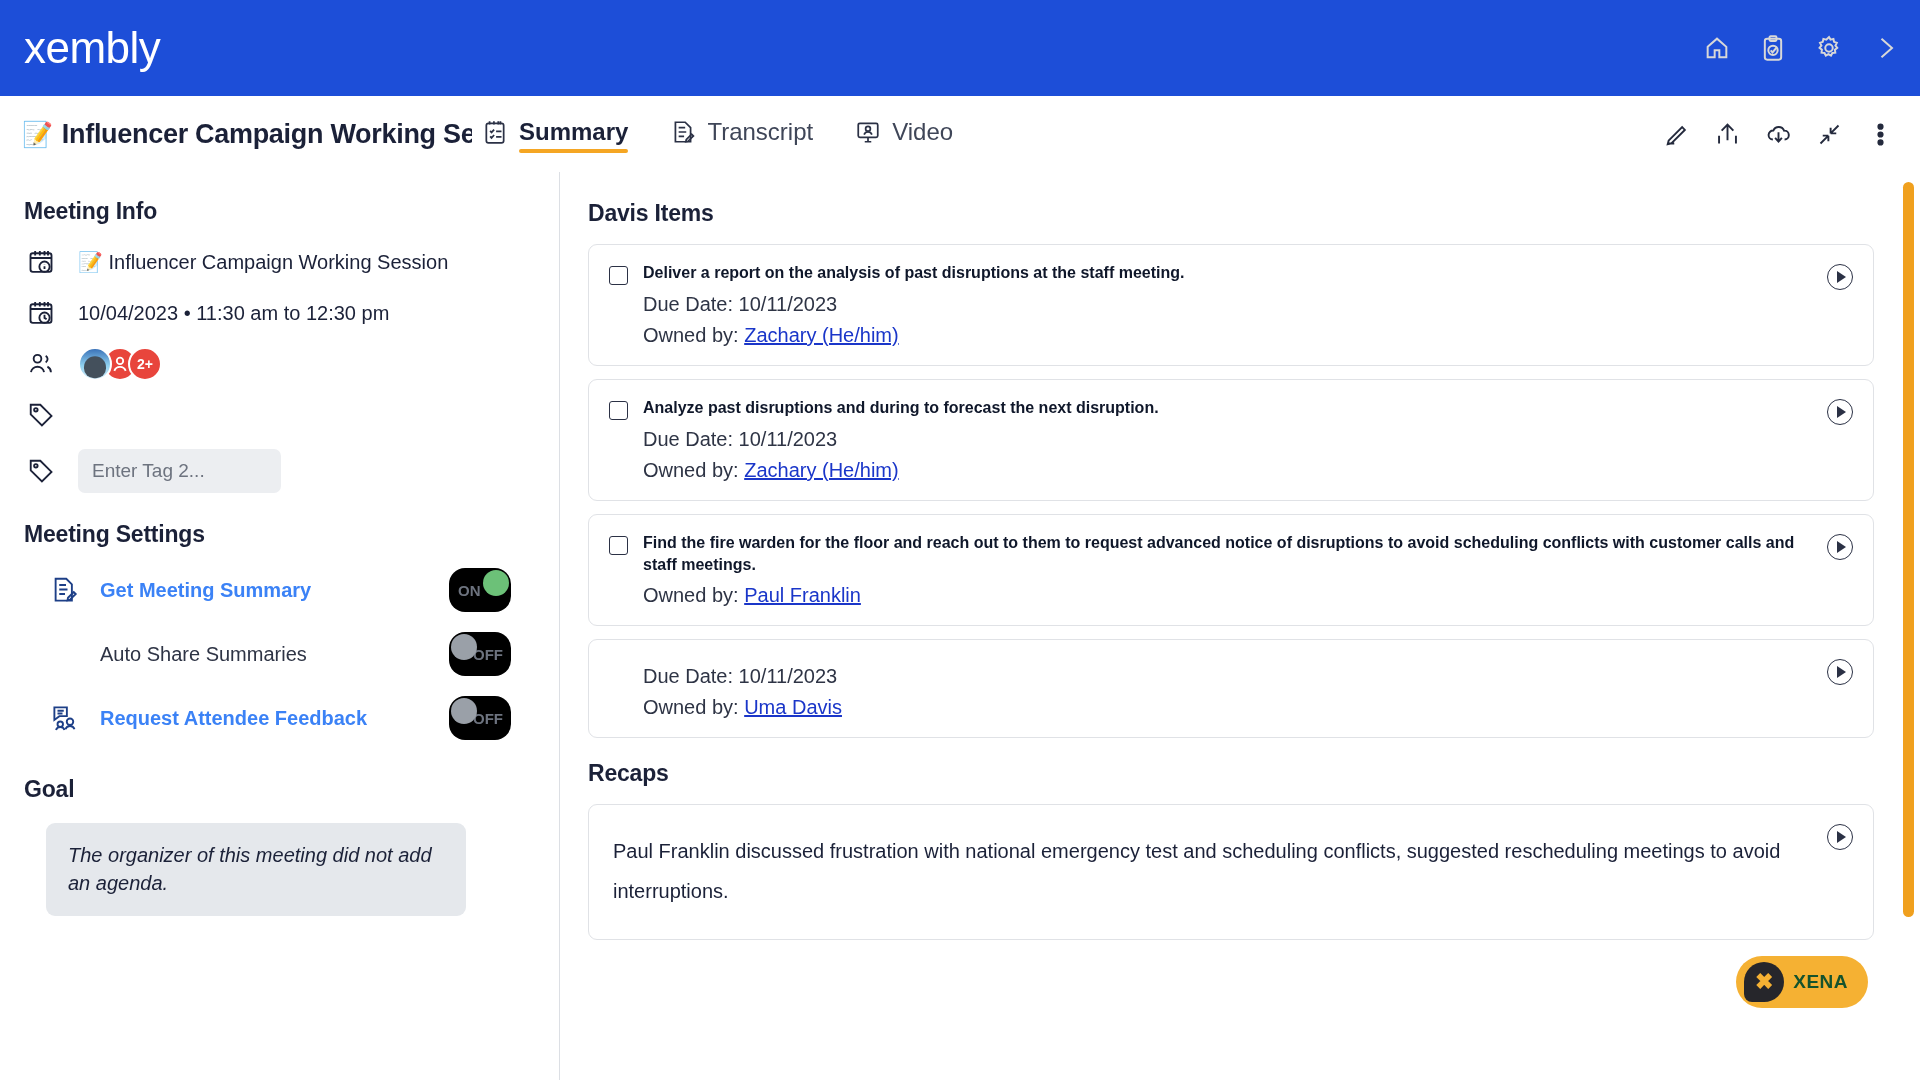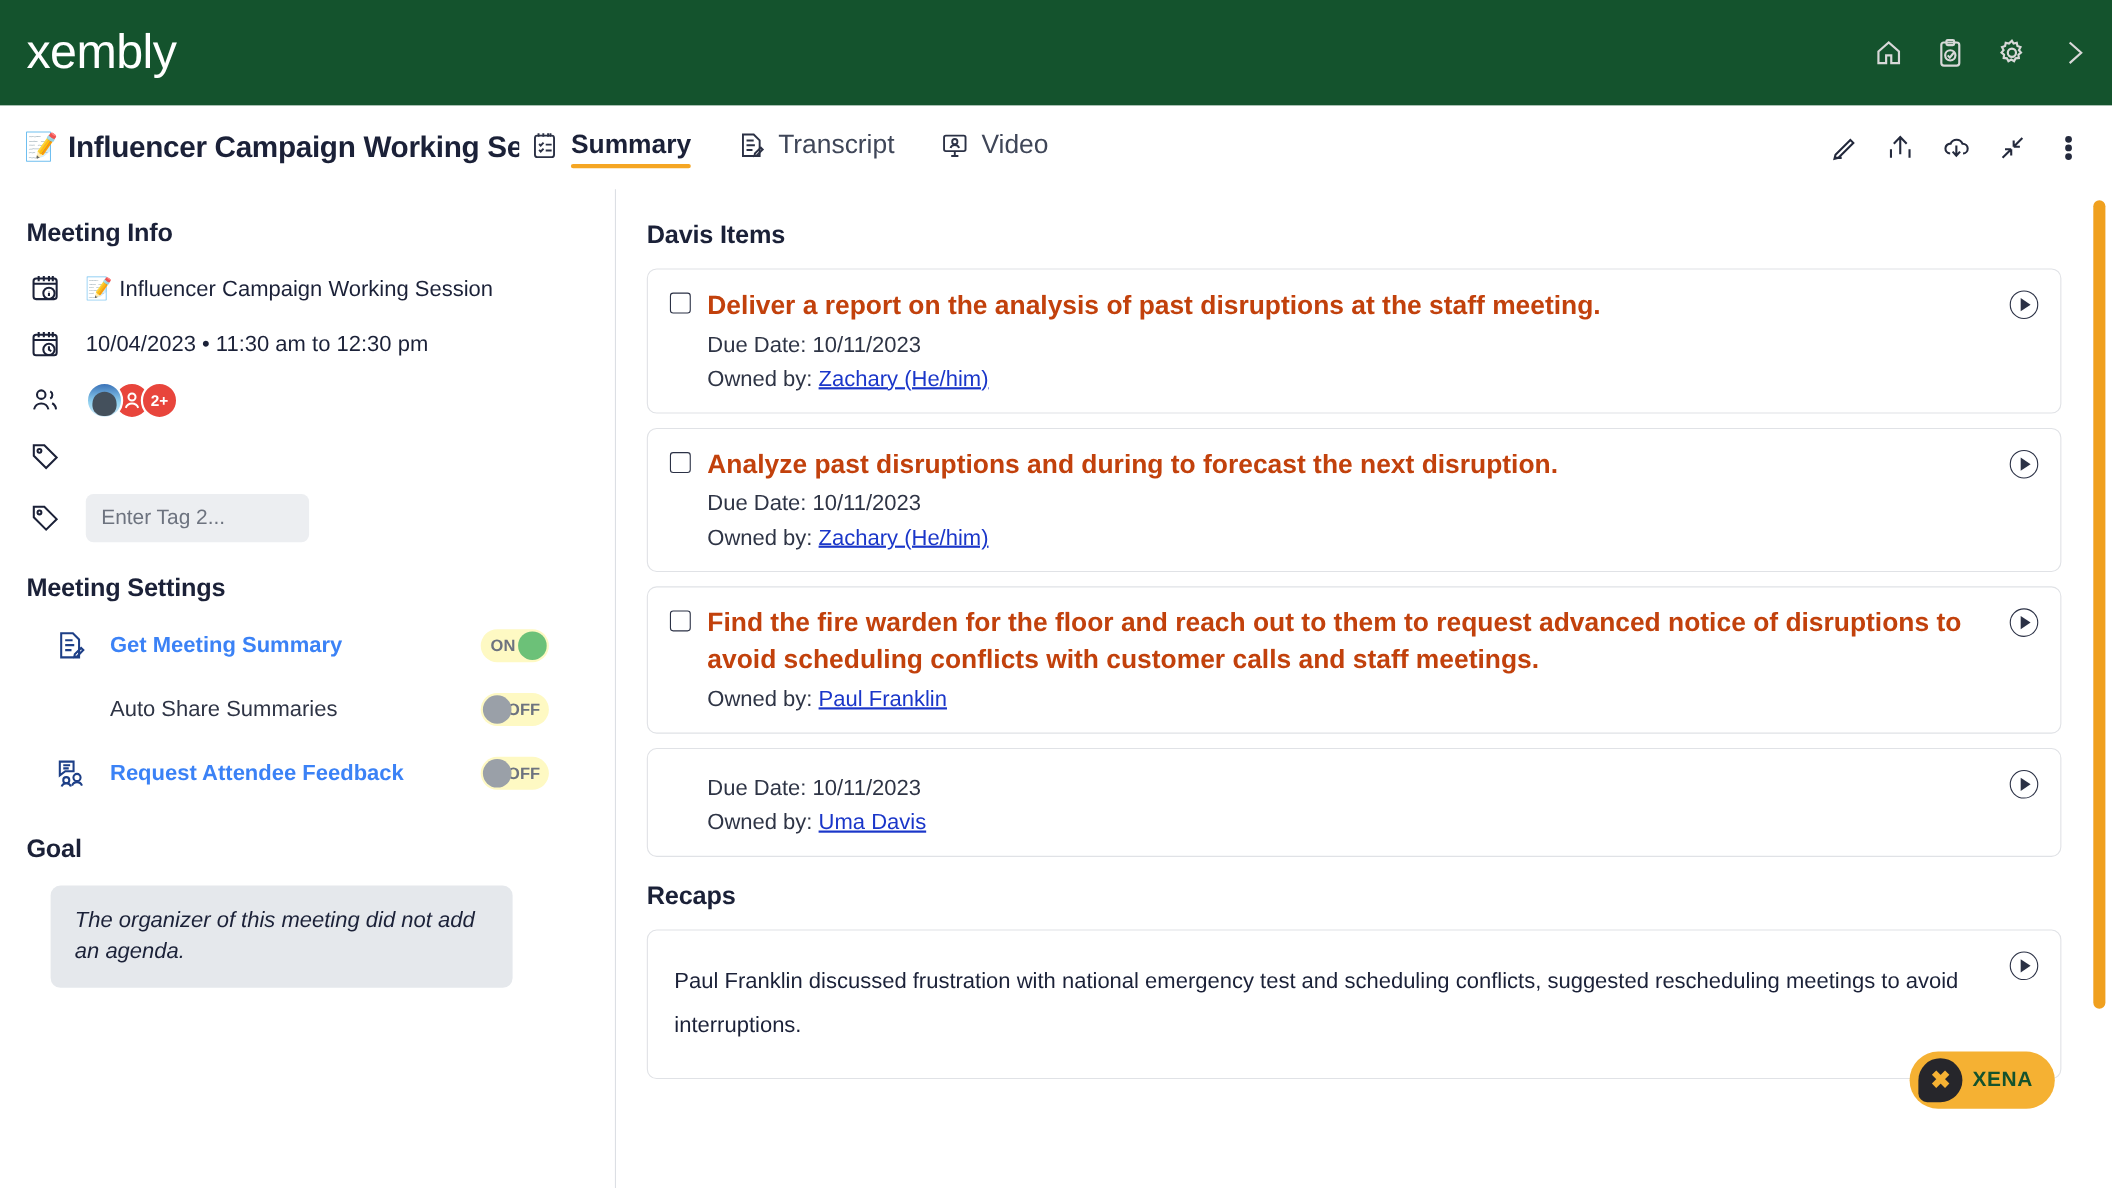--- a/index.html
+++ b/index.html
@@ -6,21 +6,21 @@
   html, body {
     width: 1920px; height: 1080px;
     font-family: "Liberation Sans", sans-serif;
     background: #ffffff;
     overflow: hidden;
   }
 
   
   .topbar {
     height: 96px;
-    background: #14532d;
+    background: #1d4ed8;
     display: flex;
     align-items: center;
     justify-content: space-between;
     padding: 0 20px 0 24px;
   }
   .logo {
     color: #ffffff;
     font-size: 44px;
     font-weight: 400;
     letter-spacing: -0.5px;
@@ -121,23 +121,23 @@
   .set-row {
     display: flex; align-items: center; gap: 16px;
     margin-bottom: 20px; padding-left: 22px;
   }
   .set-ico { width: 38px; height: 38px; flex: 0 0 38px; display: flex; align-items:center; justify-content:center; }
   .set-ico svg { stroke: #1d3f87; fill: none; stroke-width: 1.5; }
   .set-ico.blank { visibility: hidden; }
   .set-label { font-size: 20px; font-weight: 700; color: #3b82f6; }
   .set-label.sub { font-weight: 400; color: #2e3445; }
   .toggle {
-    margin-left: auto; margin-right: 32px;
-    width: 62px; height: 30px; border-radius: 16px;
-    background: #fef9c3; display: flex; align-items: center; position: relative;
+    margin-left: auto; margin-right: 20px;
+    width: 62px; height: 44px; border-radius: 16px;
+    background: #000000; display: flex; align-items: center; position: relative;
     cursor: pointer; flex: 0 0 62px;
   }
   .toggle .knob { width: 26px; height: 26px; border-radius: 50%; position: absolute; top: 2px; }
   .toggle.on .knob { background: #6cc178; right: 2px; }
   .toggle.off .knob { background: #9aa0a8; left: 2px; }
   .toggle .tl { font-size: 15px; font-weight: 700; color: #6d737f; position: absolute; }
   .toggle.on .tl { left: 9px; }
   .toggle.off .tl { right: 8px; }
 
   .goal { margin-top: 36px; }
@@ -162,21 +162,21 @@
   .card {
     border: 1px solid #e0e2e6; border-radius: 9px;
     background: #fff; padding: 17px 22px 18px 20px;
     margin-bottom: 13px; position: relative;
   }
   .ai-top { display: flex; align-items: flex-start; gap: 15px; }
   .chk {
     width: 19px; height: 19px; border: 1.6px solid #2b3145; border-radius: 3px;
     flex: 0 0 19px; margin-top: 4px; cursor: pointer; background: #fff;
   }
-  .ai-title { font-size: 24px; font-weight: 700; color: #c2410c; line-height: 1.36; padding-right: 50px; }
+  .ai-title { font-size: 16px; font-weight: 700; color: #0f172a; line-height: 1.36; padding-right: 50px; }
   .ai-meta { font-size: 20px; color: #2e3445; margin-left: 34px; margin-top: 8px; }
   .ai-meta a { color: #1a36c9; text-decoration: underline; }
   .play {
     position: absolute; right: 20px; top: 19px;
     width: 26px; height: 26px; border-radius: 50%;
     border: 1.6px solid #2b3145;
     display: flex; align-items: center; justify-content: center; cursor: pointer;
   }
   .play::after {
     content: ""; width: 0; height: 0;

